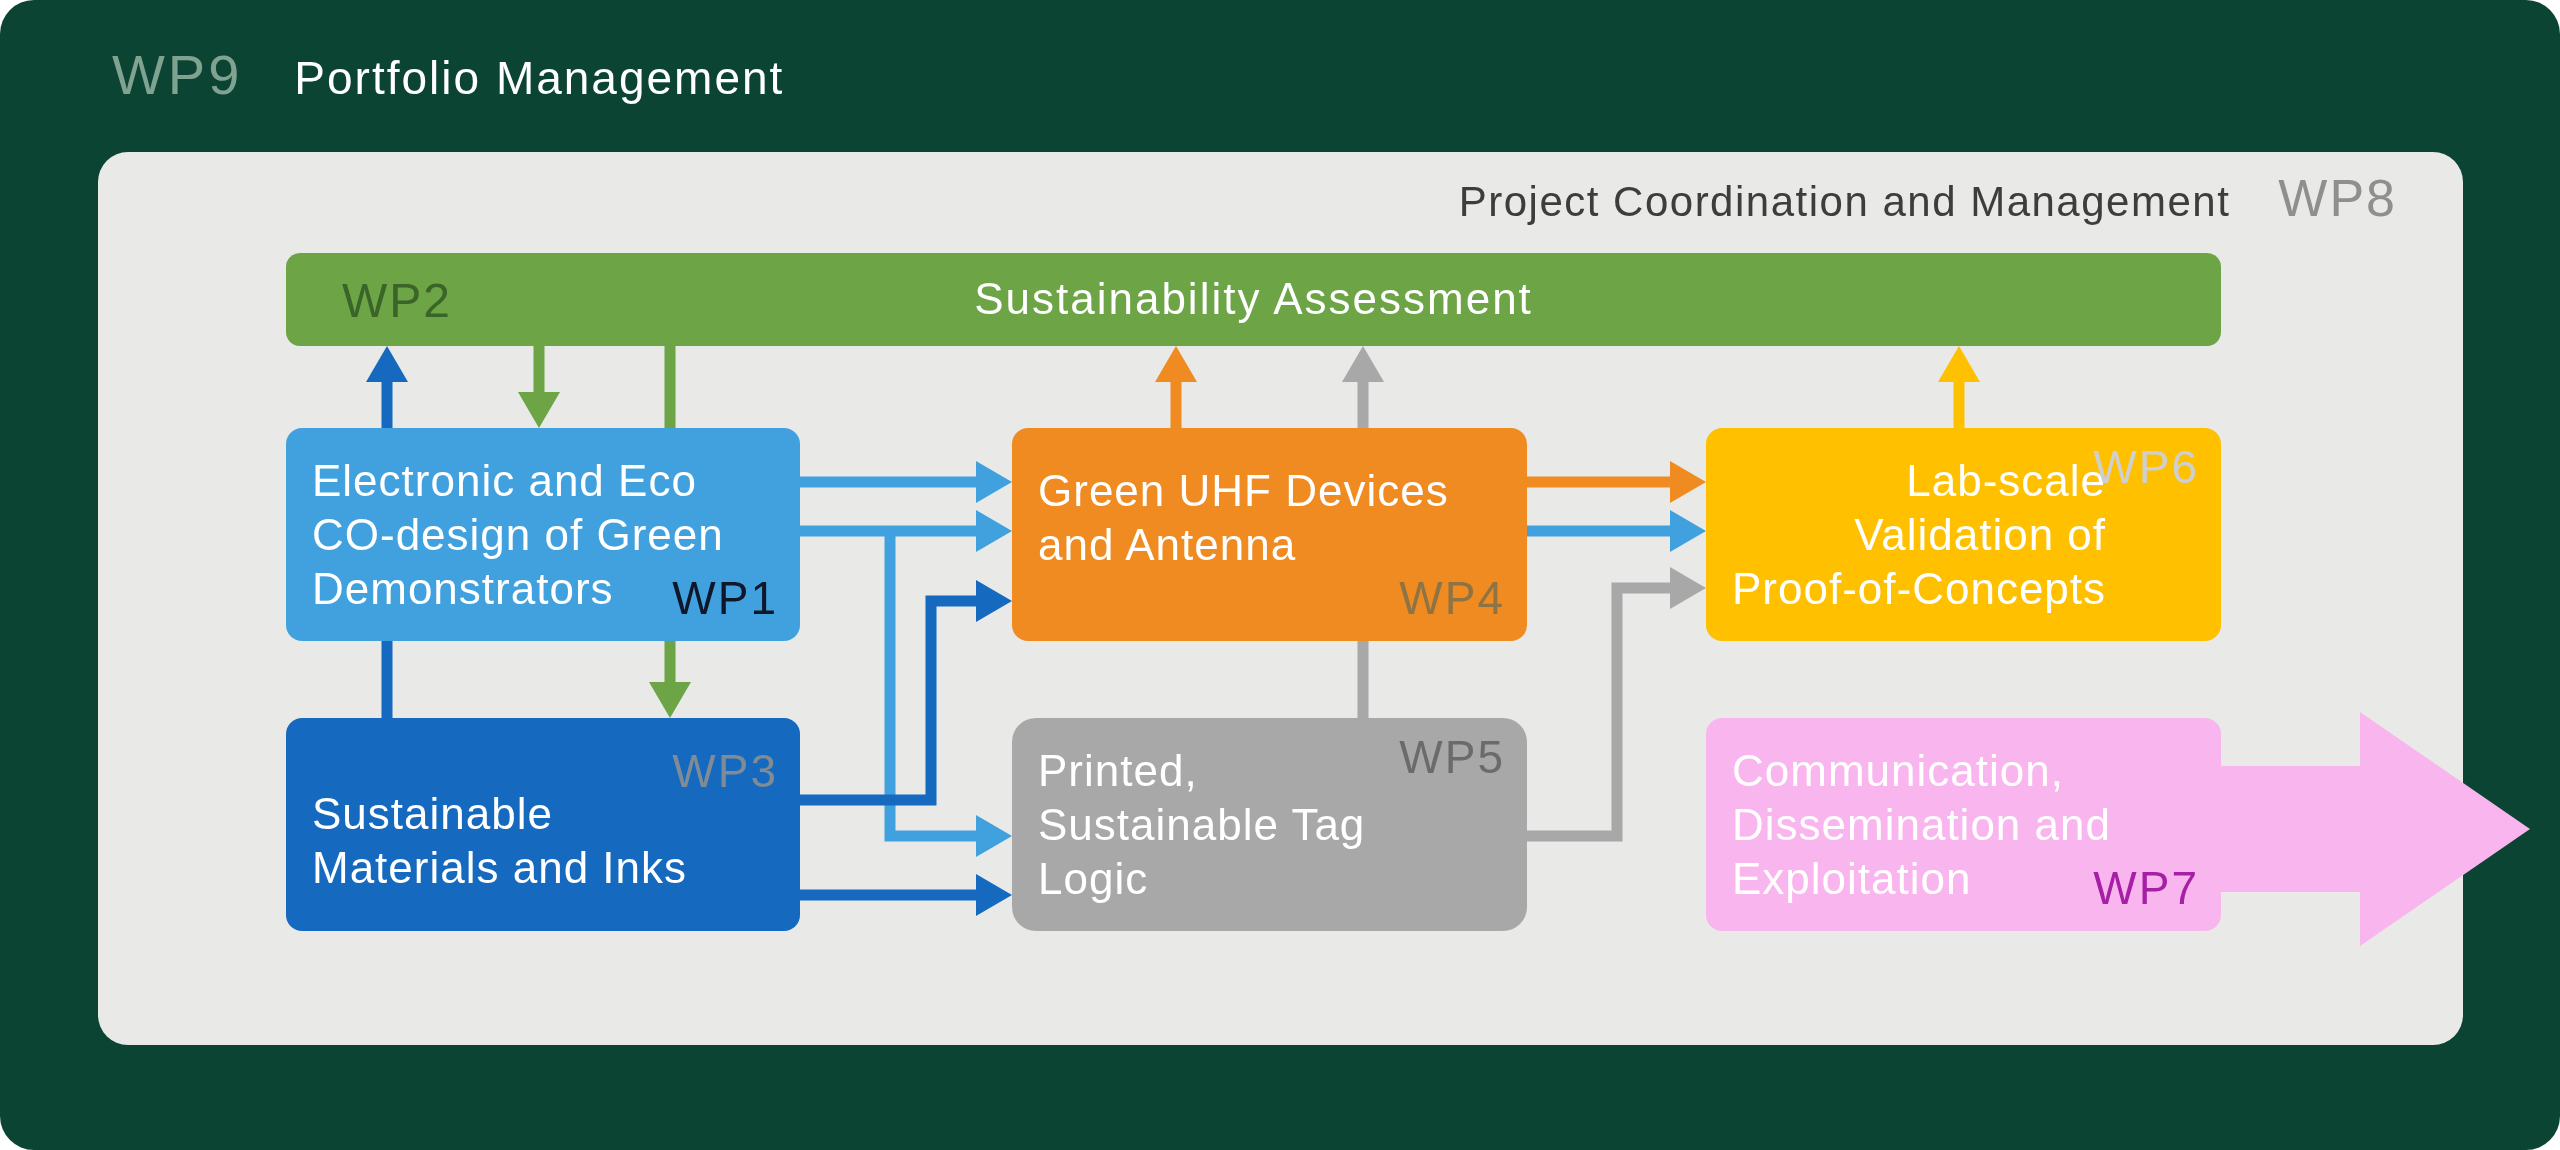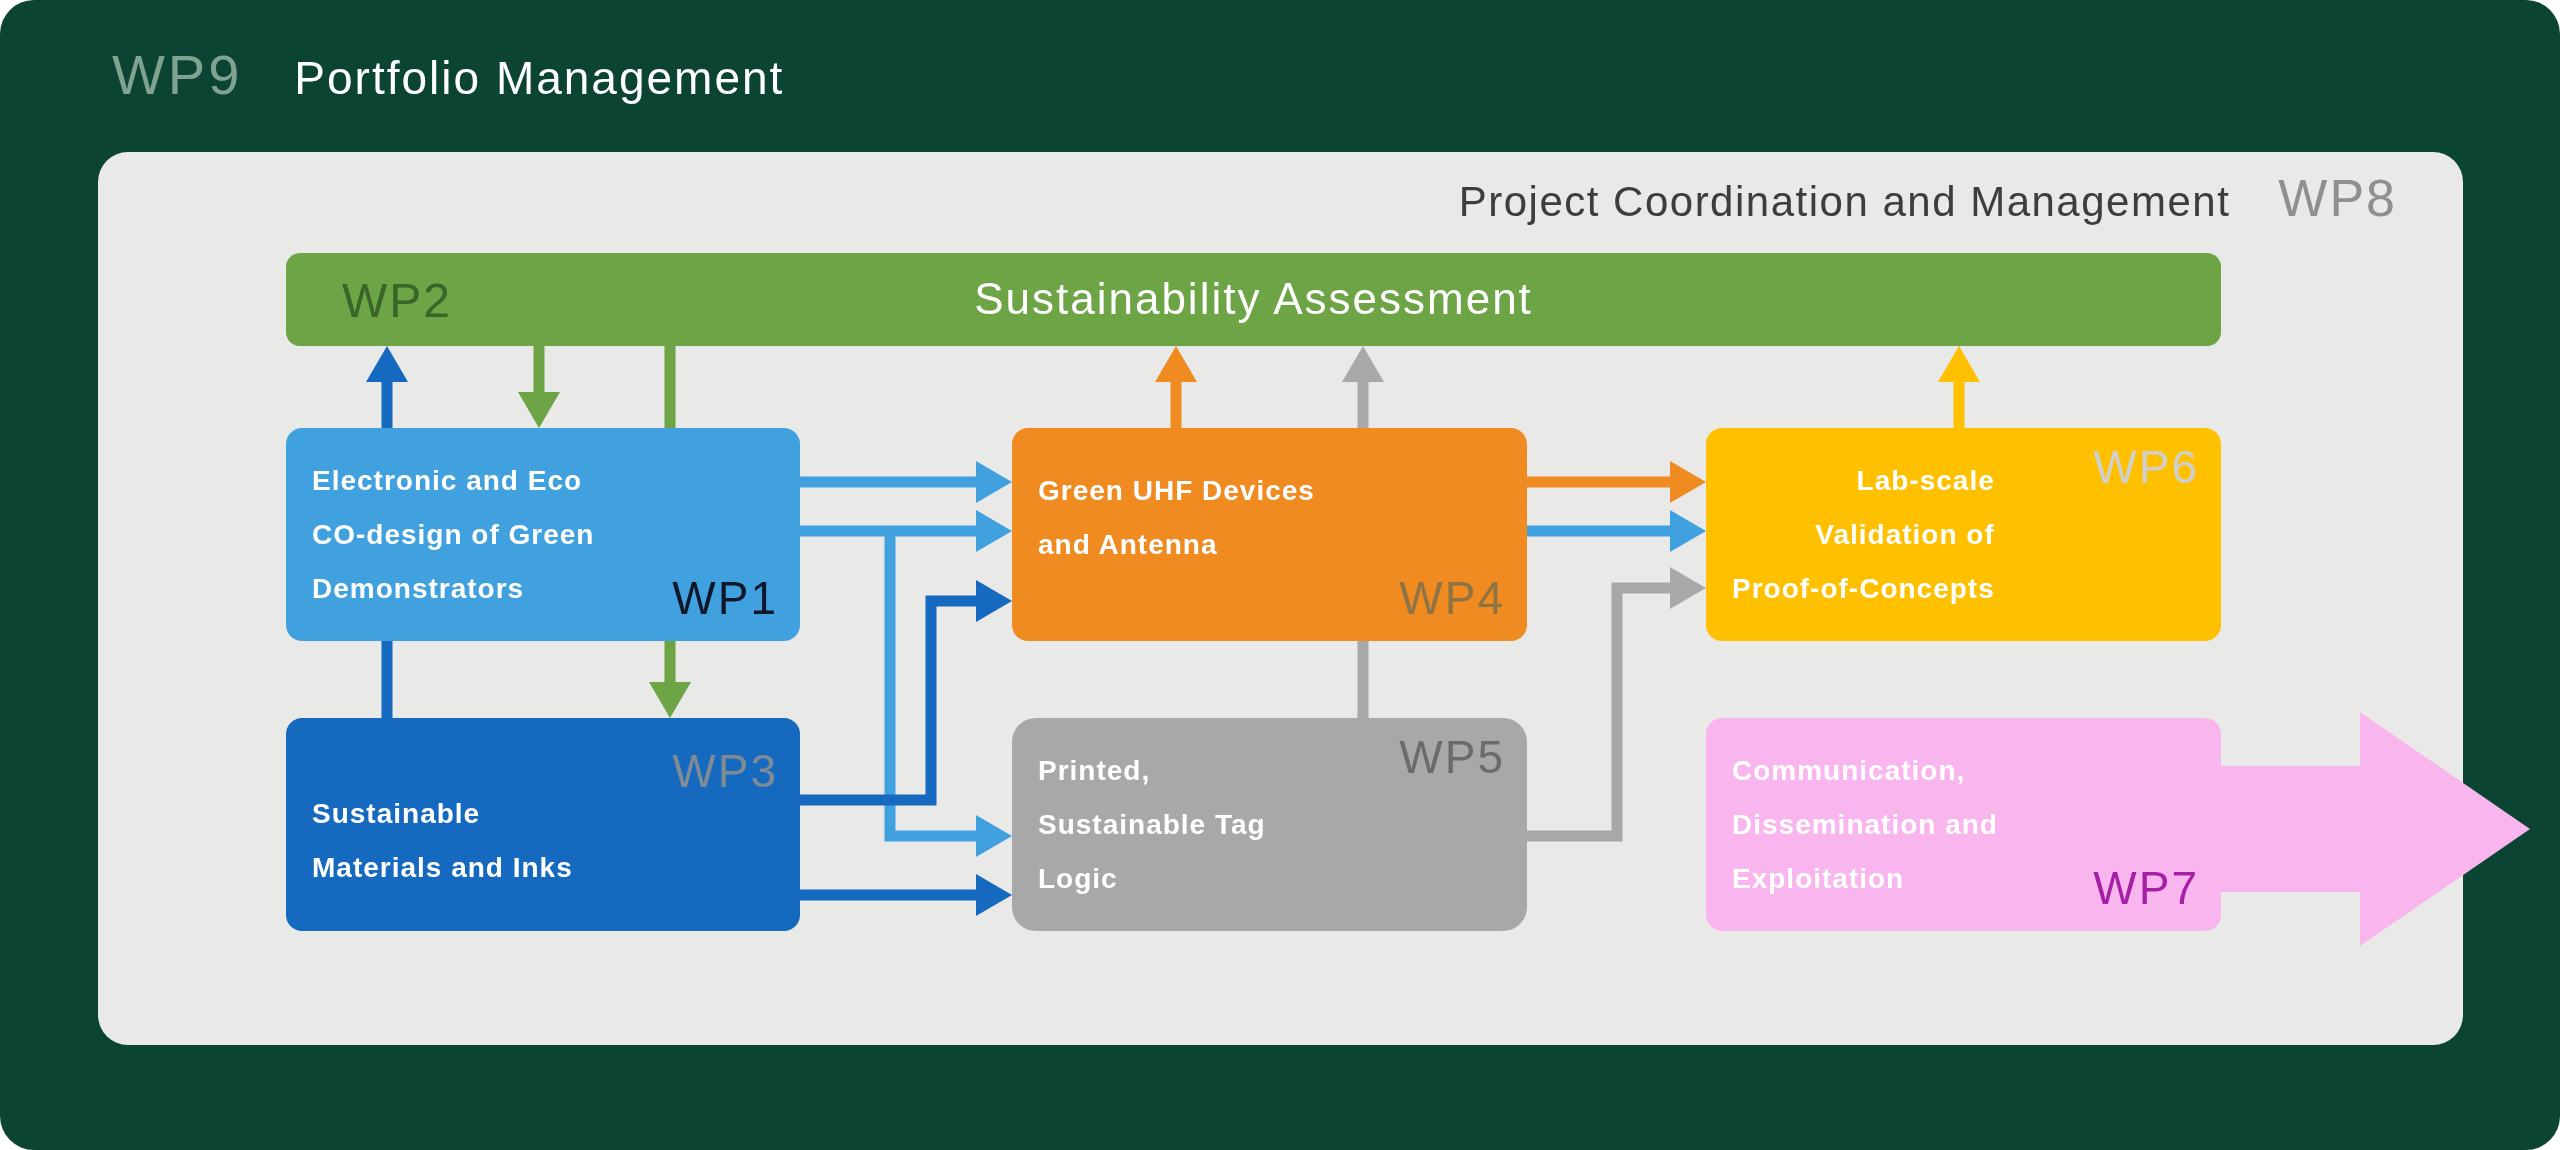--- a/index.html
+++ b/index.html
@@ -109,24 +109,23 @@
     width: 515px;
     height: 213px;
     border-radius: 16px;
     z-index: 3;
     box-sizing: border-box;
   }
   .box .box-lines {
     position: absolute;
     left: 26px;
     color: #ffffff;
-    font-size: 28px;
+    font-size: 44px;
     letter-spacing: 1px;
     line-height: 54px;
-    font-weight: bold;
   }
   .box .wp-label {
     position: absolute;
     font-size: 46px;
     letter-spacing: 2px;
   }
   
   .box-wp1 { left: 286px; top: 428px; width: 514px; background: #41A1DF; }
   .box-wp1 .box-lines { top: 50%; transform: translateY(-50%); }
   .box-wp1 .wp-label { right: 22px; bottom: 16px; color: #0f172a; }

